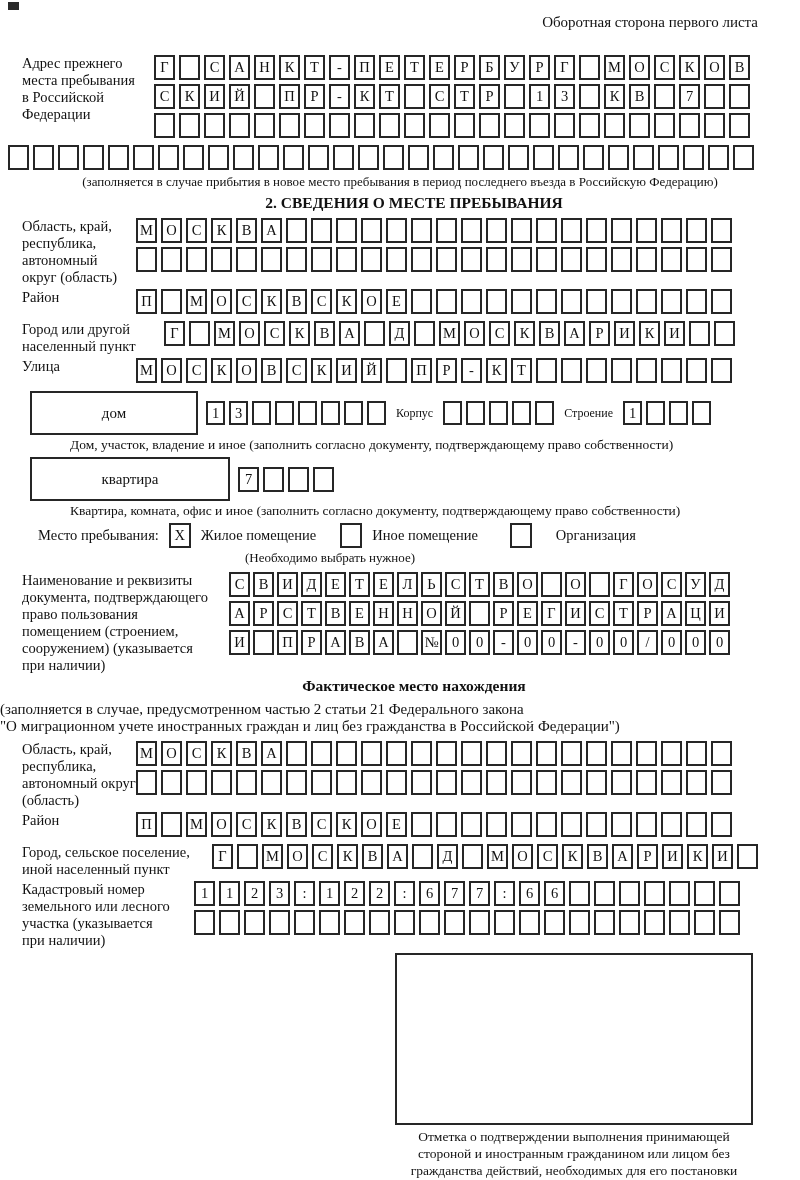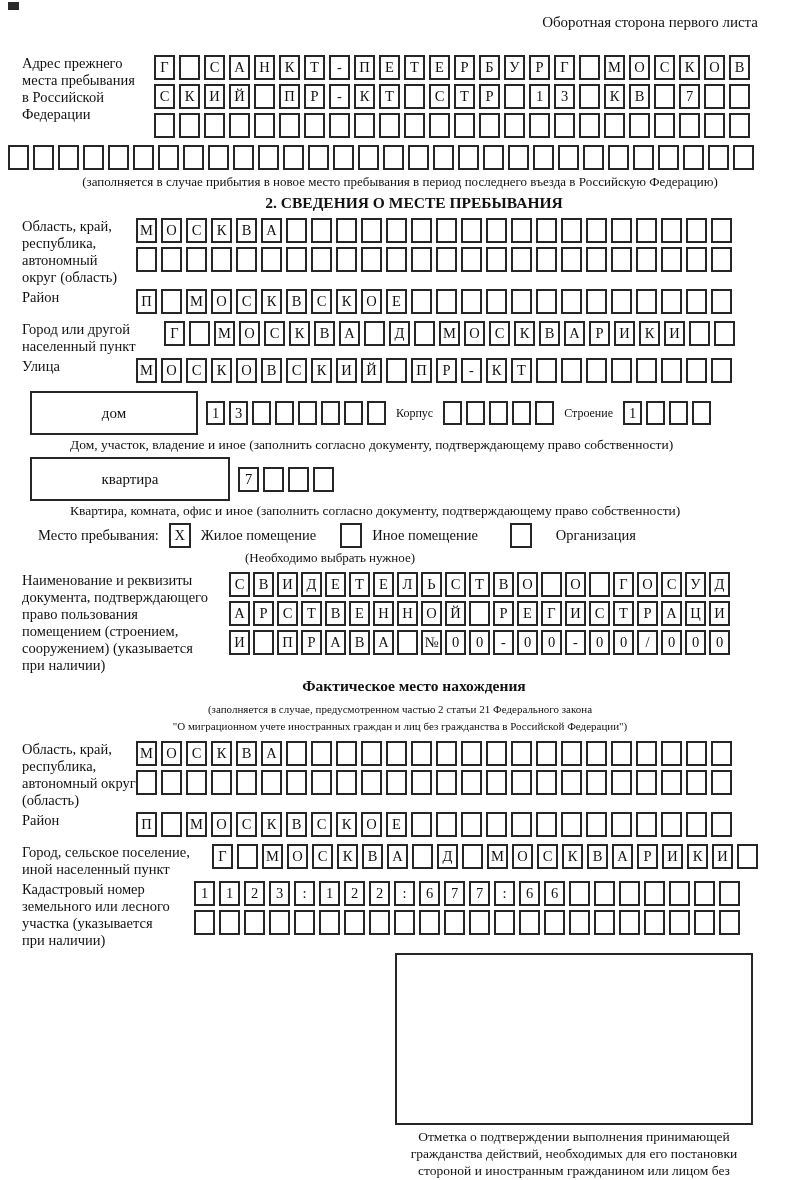--- a/index.html
+++ b/index.html
@@ -36,21 +36,21 @@
     display:flex;align-items:center;justify-content:center;font-size:15px;
   }
   .dom-row,.kv-row{display:flex;align-items:center;margin-left:30px;margin-bottom:2px;gap:8px;}
   .inline-lbl{font-size:12px;white-space:nowrap;padding:0 2px;}
   .mesto-row{display:flex;align-items:center;margin-left:38px;margin-top:4px;gap:10px;font-size:14.5px;}
   .cbox{
     box-sizing:border-box;width:22px;height:25px;border:2px solid #262626;
     display:flex;align-items:center;justify-content:center;font-size:14.5px;flex:0 0 auto;
   }
   .mesto-note{font-size:13px;margin:2px 0 6px 245px;}
-  .fact-note{font-size:11px;text-align:center;line-height:17px;}
+  .fact-note{font-size:15px;line-height:17px;}
   .stamp-wrap{margin-left:395px;margin-top:4px;width:358px;}
   .stamp-box{box-sizing:border-box;width:358px;height:172px;border:2px solid #262626;}
   .stamp-note{font-size:13.5px;line-height:17px;text-align:center;margin-top:3px;}
   .mb6{margin-bottom:6px}
 </style>
 </head>
 <body>
 
 <div class="artifact"></div>
 
@@ -655,17 +655,17 @@
         <span class="cell"></span>
         <span class="cell"></span>
       </div>
   </div>
 </div>
 
 <div class="stamp-wrap">
   <div class="stamp-box"></div>
   <div class="stamp-note">
     <div>Отметка о подтверждении выполнения принимающей</div>
+    <div>стороной и иностранным гражданином или лицом без</div>
     <div>гражданства действий, необходимых для его постановки</div>
-    <div>стороной и иностранным гражданином или лицом без</div>
     <div>на учет по месту пребывания</div>
   </div>
 </div>
 
 </body></html>

